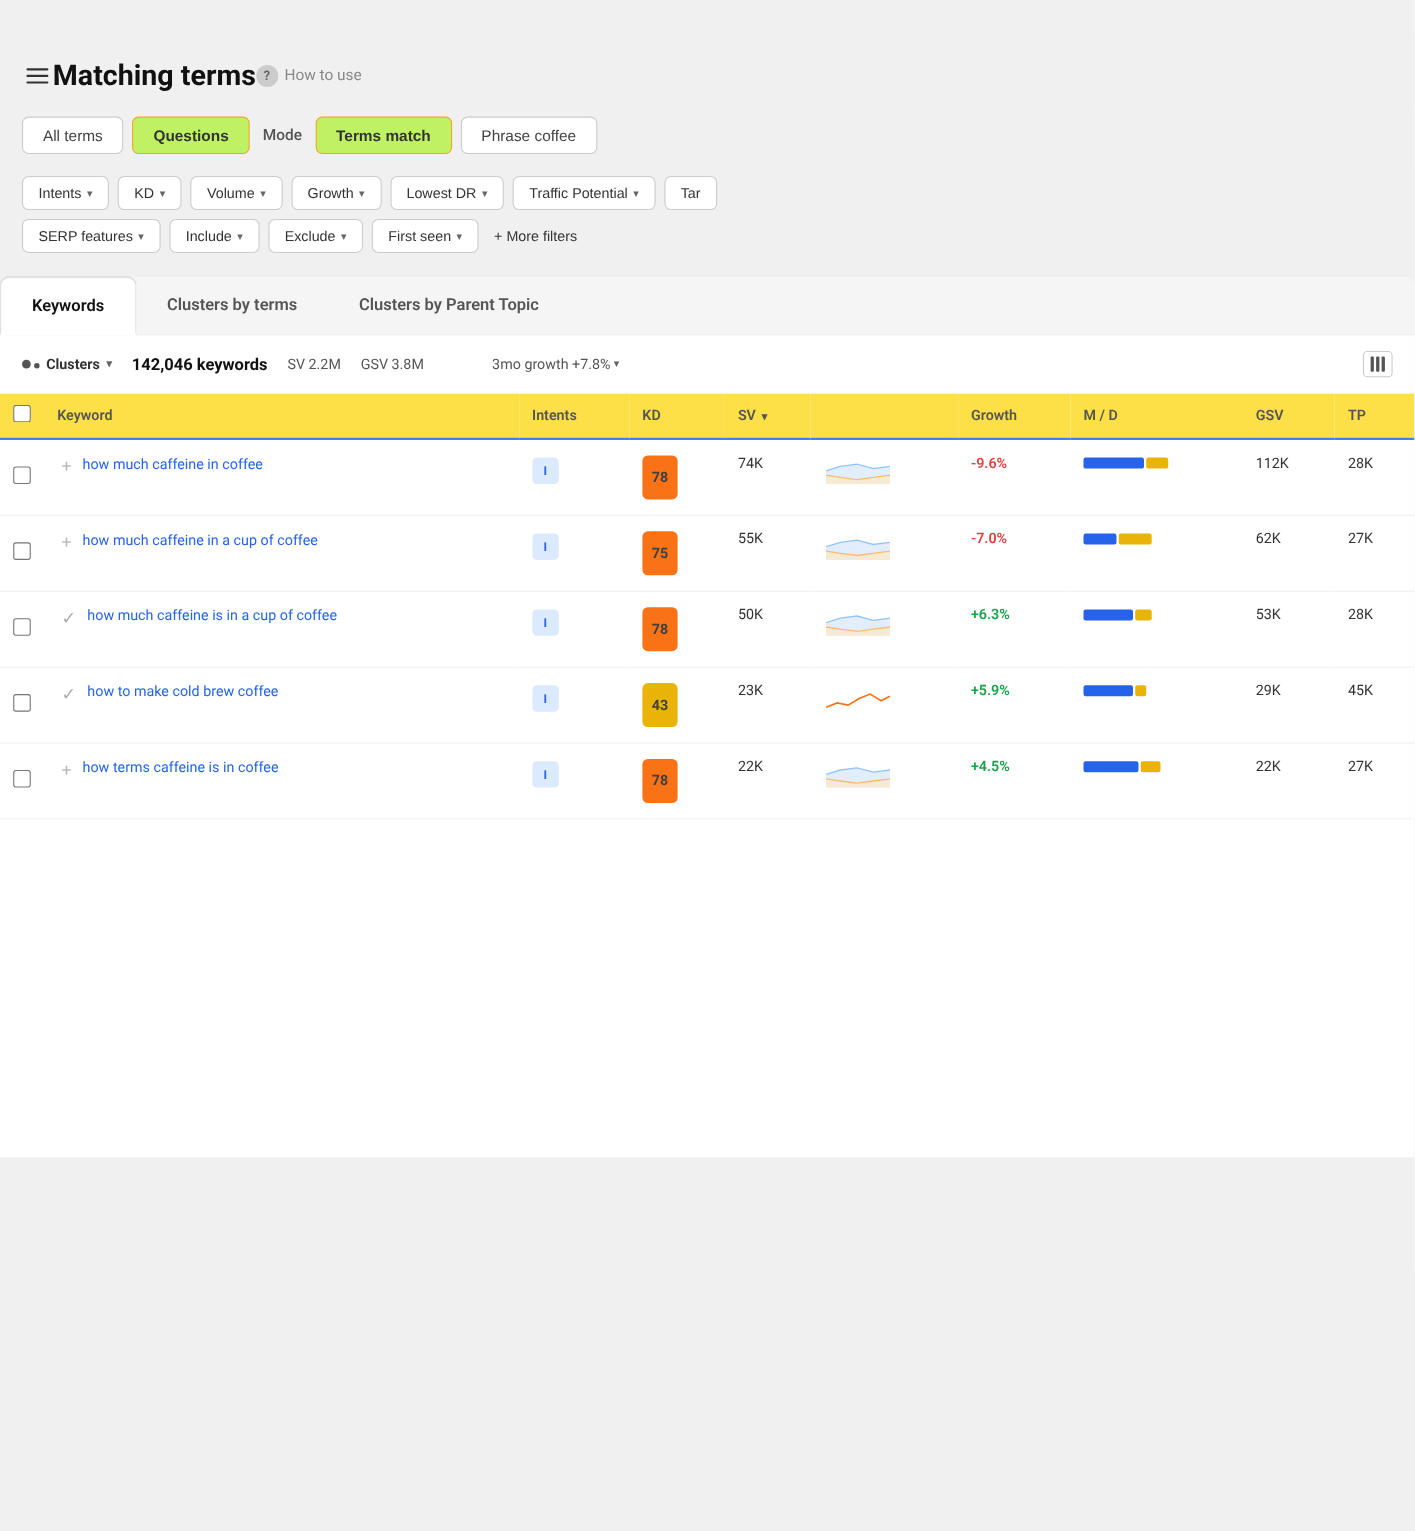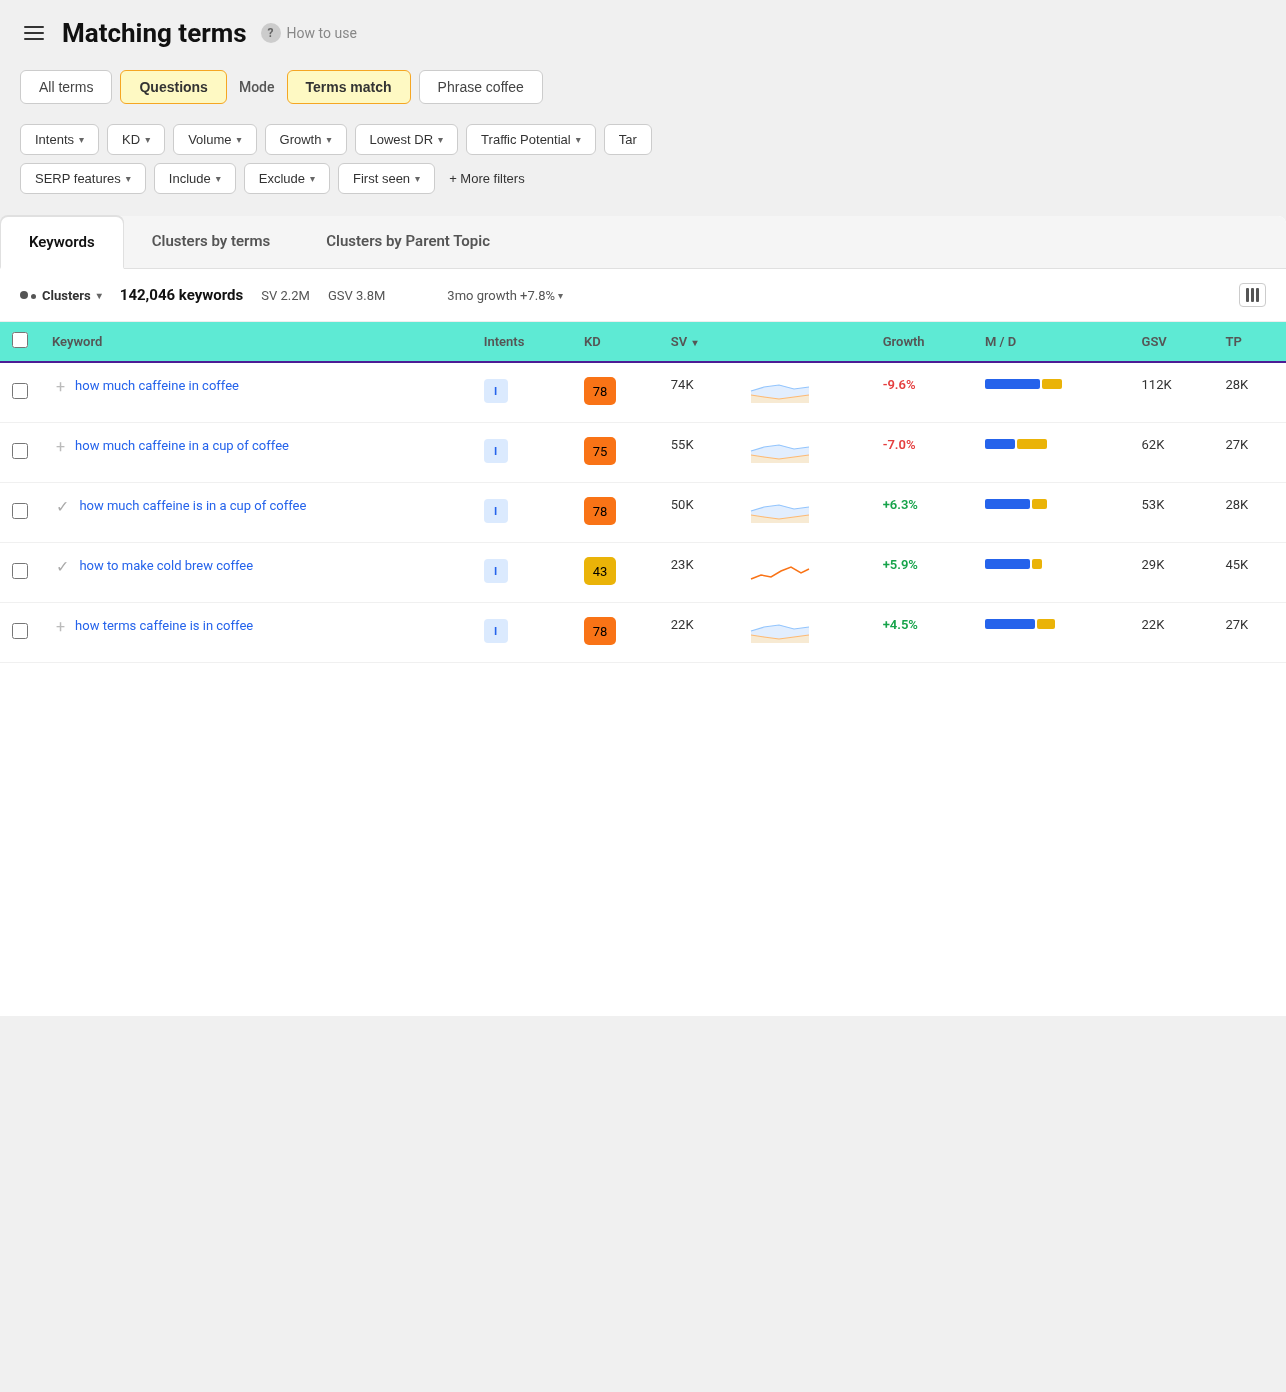--- a/index.html
+++ b/index.html
@@ -14,21 +14,21 @@
       min-height: 100vh;
       padding: 0;
     }
 
     
     .header {
       background: #f0f0f0;
       padding: 18px 20px 12px 20px;
       display: flex;
       align-items: center;
-      gap: 14px;
+      margin-top: 36px;
     }
     .hamburger {
       display: flex;
       flex-direction: column;
       gap: 4px;
       cursor: pointer;
       padding: 4px;
     }
     .hamburger span {
       display: block;
@@ -75,21 +75,21 @@
       border: 1.5px solid #ccc;
       background: #fff;
       border-radius: 6px;
       padding: 8px 18px;
       font-size: 14px;
       cursor: pointer;
       color: #444;
       font-weight: 500;
     }
     .tab-btn.active-orange {
-      background: #fef9c3;
+      background: #bef264;
       border-color: #f5a623;
       color: #333;
       font-weight: 600;
     }
     .tab-btn.mode-label {
       background: transparent;
       border: none;
       color: #555;
       cursor: default;
       padding: 8px 4px;
@@ -248,23 +248,23 @@
       width: 100%;
       border-collapse: collapse;
       min-width: 700px;
     }
     thead th {
       padding: 10px 12px;
       text-align: left;
       font-size: 13px;
       font-weight: 600;
       color: #555;
-      border-bottom: 2px solid #4c1d95;
+      border-bottom: 2px solid #3b82f6;
       white-space: nowrap;
-      background: #5eead4;
+      background: #fde047;
     }
     thead th .sort-arrow {
       font-size: 10px;
       margin-left: 2px;
     }
     .th-check {
       width: 40px;
     }
     tbody tr {
       border-bottom: 1px solid #f0f0f0;
@@ -316,25 +316,25 @@
       background: #dbeafe;
       color: #2563eb;
       flex-shrink: 0;
       margin-top: 2px;
     }
     .kd-badge {
       display: inline-flex;
       align-items: center;
       justify-content: center;
       width: 32px;
-      height: 28px;
+      height: 40px;
       border-radius: 5px;
       font-size: 13px;
-      font-weight: 400;
-      color: #000000;
+      font-weight: 700;
+      color: #404040;
     }
     .kd-orange { background: #f97316; }
     .kd-yellow { background: #eab308; }
     .sv-cell { font-size: 13px; color: #333; }
     .growth-neg { color: #e53e3e; font-weight: 600; font-size: 13px; }
     .growth-pos { color: #16a34a; font-weight: 600; font-size: 13px; }
     .gsv-cell { font-size: 13px; color: #333; }
     .tp-cell { font-size: 13px; color: #333; }
 
     

